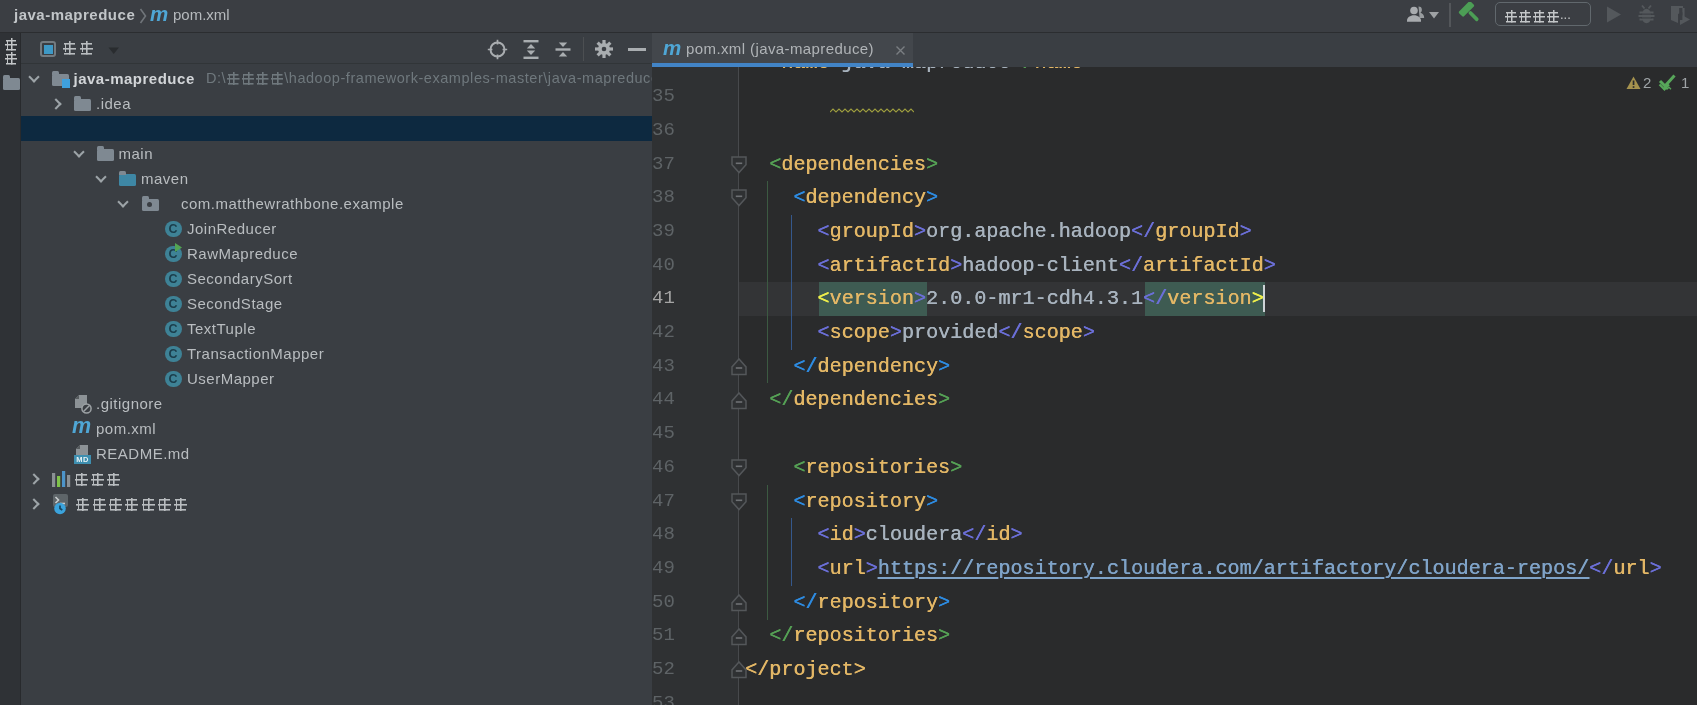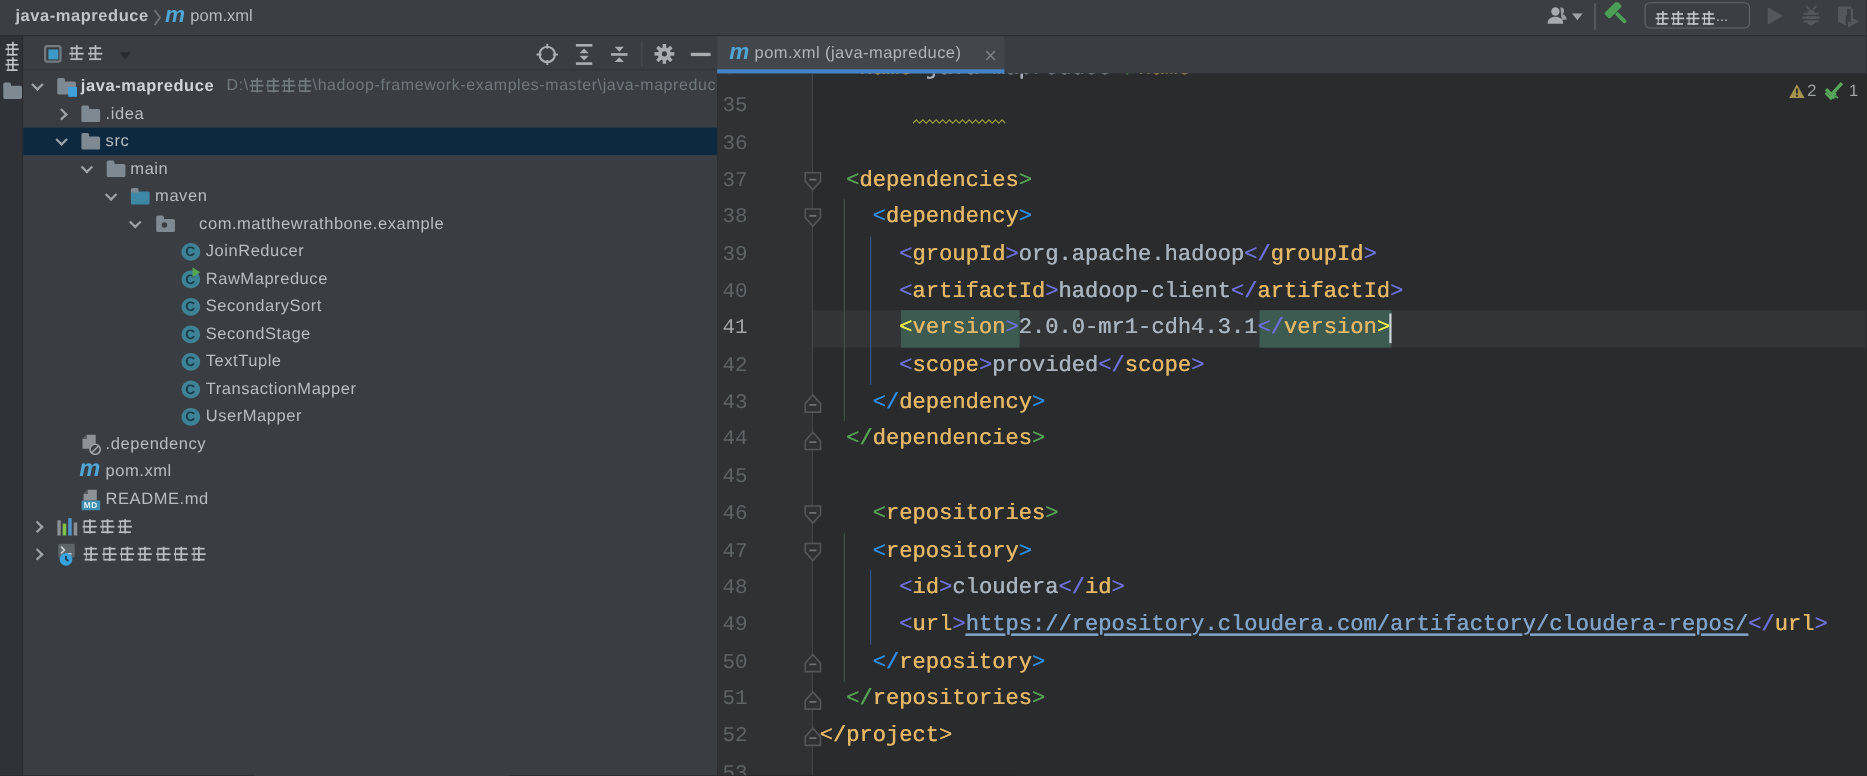--- a/index.html
+++ b/index.html
@@ -13,21 +13,21 @@
 #phead{position:absolute;left:0;top:0;width:631px;height:31px;border-bottom:1px solid #313538}
 
 #tabbar{position:absolute;left:652px;top:33px;width:1045px;height:34px;background:#3A3E43}
 #tab{position:absolute;left:0;top:0;width:261px;height:34px;background:#43474C}
 #tabu{position:absolute;left:0;top:30px;width:261px;height:4px;background:#4284C6}
 #codearea{position:absolute;left:652px;top:67px;width:1045px;height:638px;background:#2A2B2C;overflow:hidden}
 #gutter{position:absolute;left:0;top:0;width:86px;height:638px;background:#2F3133}
 #gutsep{position:absolute;left:85.5px;top:0;width:1.5px;height:638px;background:#47494C}
 
 .cl{position:absolute;left:93px;height:34px;line-height:33.7px;font-family:"Liberation Mono",monospace;font-size:20.1px;white-space:pre;color:#A8B3BE;text-shadow:0.4px 0 0 currentColor}
-.ln{position:absolute;left:0;width:32.5px;height:34px;line-height:33.7px;text-align:center;font-family:"Liberation Mono",monospace;font-size:19px;color:#5E6366}
+.ln{position:absolute;left:0;width:32.5px;height:34px;line-height:33.7px;text-align:left;font-family:"Liberation Mono",monospace;font-size:19px;color:#5E6366}
 .g{color:#E3B766}.gr{color:#55A055}.bl{color:#2E8BE0}.vi{color:#6B6FD7}.yw{color:#EDEE4B}
 .lk{color:#7FA3C8;text-decoration:underline;text-underline-offset:2.5px}
 .tree-row{position:absolute;left:0;width:631px;height:25px;line-height:25px;font-size:15px;letter-spacing:0.5px;color:#B9BDC0;white-space:nowrap}
 .chev{position:absolute;width:8px;height:8px;border-right:2px solid #9DA4A8;border-bottom:2px solid #9DA4A8}
 .cdown{transform:rotate(45deg)}
 .cright{transform:rotate(-45deg)}
 .folder{position:absolute;width:17px;height:12px;background:#7F8992;border-radius:1.5px}
 .folder:before{content:"";position:absolute;left:0;top:-3px;width:7px;height:4px;background:#7F8992;border-radius:1.5px 1.5px 0 0}
 .cls{position:absolute;width:16.5px;height:16.5px;border-radius:50%;background:#3E8296;color:#1B3D4B;font-weight:bold;font-size:12.5px;text-align:center;line-height:16.5px}
 .cjk{display:inline-block;width:13.5px;height:13.5px;margin:0 1.4px;vertical-align:-2px;background:
@@ -152,25 +152,20 @@
     <span class="folder" style="left:30.5px;top:7.5px"></span>
     <span class="abs" style="left:40.5px;top:13px;width:8.5px;height:8.5px;background:#3FA0DC"></span>
     <span class="abs" style="left:52.5px;font-weight:bold;color:#D2D5D8">java-mapreduce</span>
     <span class="abs" style="left:185px;color:#6F787D;font-size:14.5px;letter-spacing:0.55px">D:\<span class="cjkd"></span><span class="cjkd"></span><span class="cjkd"></span><span class="cjkd"></span>\hadoop-framework-examples-master\java-mapreduce</span>
   </div>
   <div class="tree-row" style="top:58px">
     <span class="chev cright" style="left:31px;top:8.5px"></span>
     <span class="folder" style="left:53px;top:7.5px"></span>
     <span class="abs" style="left:75px">.idea</span>
   </div>
-  <div class="tree-row" style="top:83px">
-    <span class="chev cdown" style="left:31px;top:7px"></span>
-    <span class="folder" style="left:53px;top:7.5px"></span>
-    <span class="abs" style="left:75px">src</span>
-  </div>
   <div class="tree-row" style="top:108px">
     <span class="chev cdown" style="left:53.5px;top:7px"></span>
     <span class="folder" style="left:75.5px;top:7.5px"></span>
     <span class="abs" style="left:97.5px">main</span>
   </div>
   <div class="tree-row" style="top:133px">
     <span class="chev cdown" style="left:75.5px;top:7px"></span>
     <span class="folder" style="left:98px;top:7.5px;background:#3E87A5"></span>
     <span class="abs" style="left:120px">maven</span>
   </div>
@@ -211,21 +206,21 @@
         <span class="cls" style="left:144px;top:4.5px">C</span>
         <span class="abs" style="left:166px">UserMapper</span>
       </div>
   <div class="tree-row" style="top:358px">
     <svg class="abs" style="left:53px;top:3.5px" width="20" height="19">
       <path d="M5 0 H13 V13 H1 V4 Z" fill="#8C9296"></path>
           <path d="M5 0 V4 H1 Z" fill="#565B5E"></path>
       <circle cx="12.5" cy="13.5" r="4.6" stroke="#9DA2A5" stroke-width="1.5" fill="#3A3E43"></circle>
       <path d="M9.3 16.7 L15.7 10.3" stroke="#9DA2A5" stroke-width="1.5"></path>
     </svg>
-    <span class="abs" style="left:75px">.dependency</span>
+    <span class="abs" style="left:75px">.gitignore</span>
   </div>
   <div class="tree-row" style="top:383px">
     <span class="abs" style="left:51px;top:-2px;font-weight:bold;font-style:italic;font-size:21.5px;color:#4FA6D5">m</span>
     <span class="abs" style="left:75px">pom.xml</span>
   </div>
   <div class="tree-row" style="top:408px">
     <svg class="abs" style="left:53px;top:3.5px" width="20" height="19">
       <path d="M6 0 H14 V10 H2 V4 Z" fill="#8C9296"></path>
           <path d="M6 0 V4 H2 Z" fill="#565B5E"></path>
       <rect x="0" y="10" width="17" height="9" fill="#3E8FB0"></rect>

